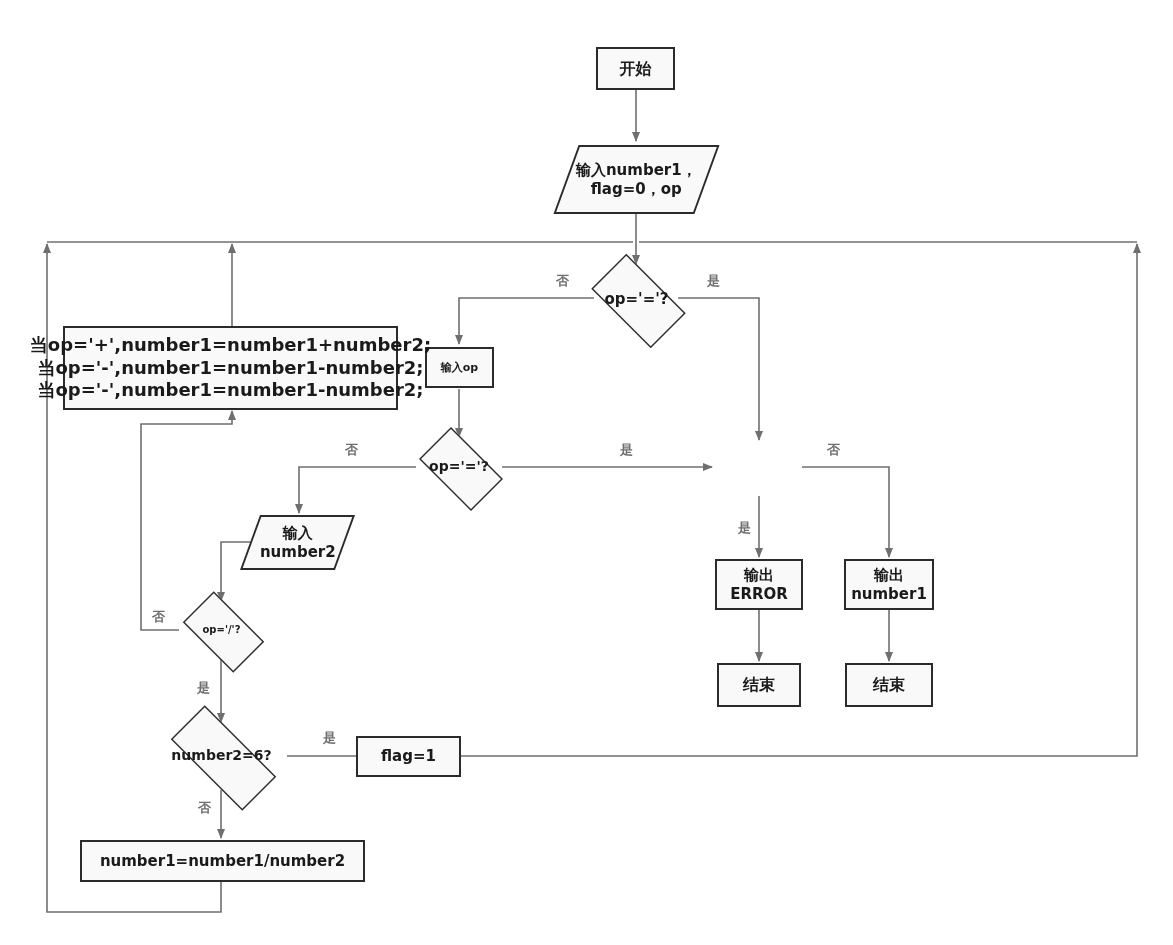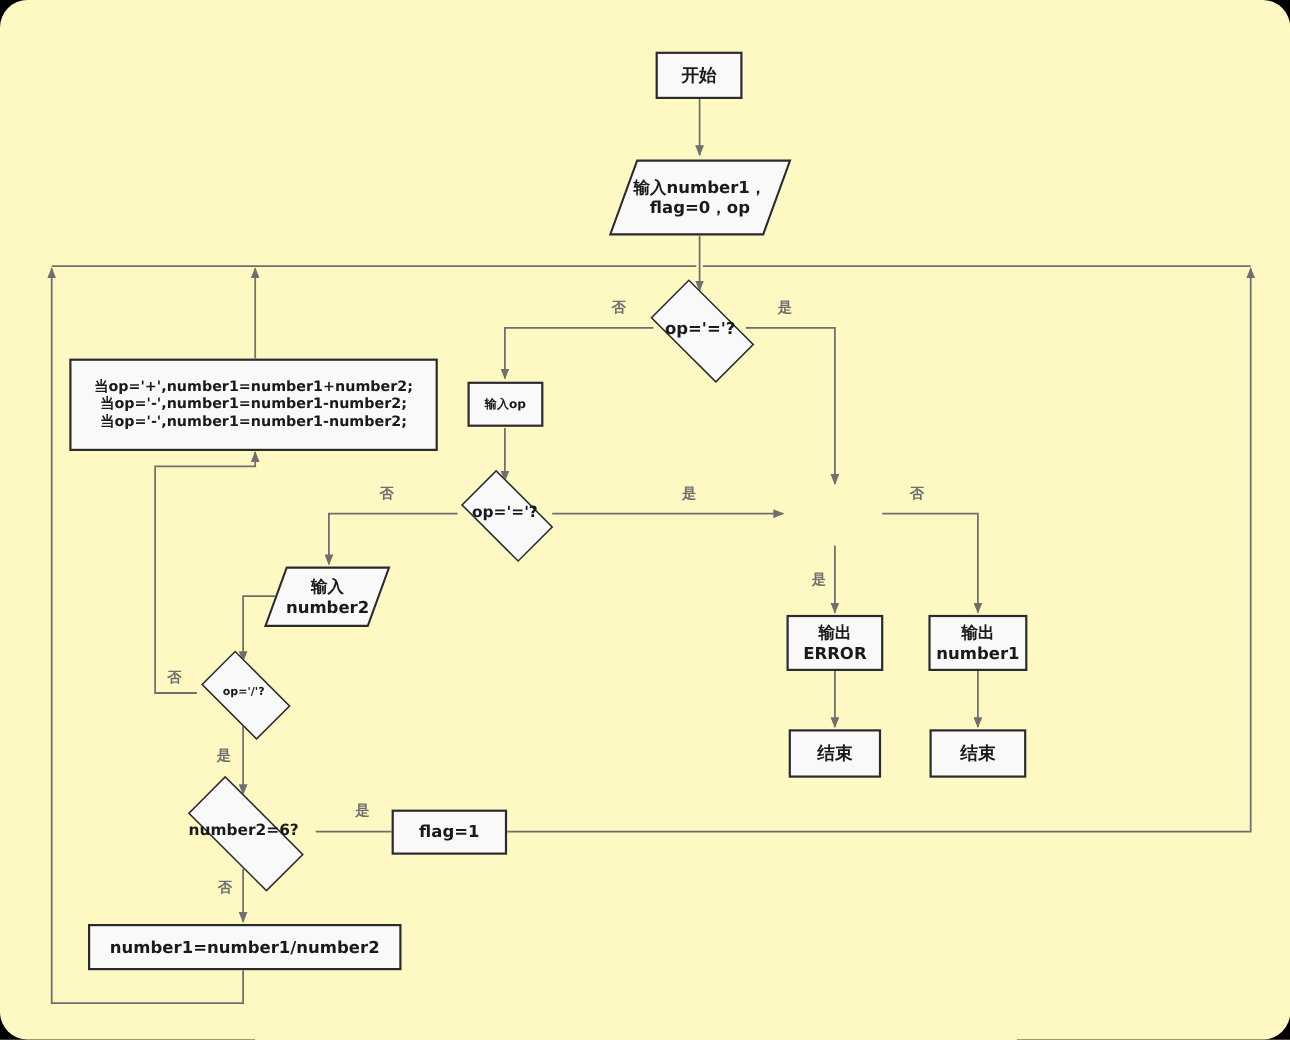--- a/index.html
+++ b/index.html
@@ -1,18 +1,18 @@
 <!DOCTYPE html>
 <html><head>
 <meta charset="utf-8">
 <style>
   html,body{margin:0;padding:0;background:#000;}
   body{width:1173px;height:945px;overflow:hidden;
        font-family:"DejaVu Sans","Liberation Sans",sans-serif;}
-  #canvas{position:relative;width:1173px;height:945px;background:#fef9c3;border-radius:25px;}
+  #canvas{position:relative;width:1173px;height:945px;background:#ffffff;}
 
   svg#wires{position:absolute;left:0;top:0;width:1173px;height:945px;}
 
   .node{position:absolute;box-sizing:border-box;display:flex;
         align-items:center;justify-content:center;text-align:center;
         color:#1a1a1a;font-weight:bold;line-height:1.25;}
 
   .proc{background:#f9f9f9;border:2px solid #2b2b2b;}
 
   .io{background:#f9f9f9;border:2px solid #2b2b2b;
@@ -96,21 +96,21 @@
 
   <div class="node dec" style="left:579px;top:266px;width:115px;height:66px;font-size:15px;">
     <div class="dbody"></div>
     <div class="dtext">op='='?</div>
   </div>
 
   <div class="node proc" style="left:425px;top:347px;width:69px;height:41px;font-size:11px;">
     <span>输入op</span>
   </div>
 
-  <div class="node proc" style="left:63px;top:326px;width:335px;height:84px;font-size:13px;padding:4px 8px;">
+  <div class="node proc" style="left:63px;top:326px;width:335px;height:84px;font-size:18px;padding:4px 8px;">
     <span class="multiline">当op='+',number1=number1+number2;
 当op='-',number1=number1-number2;
 当op='-',number1=number1-number2;</span>
   </div>
 
   <div class="node dec" style="left:409px;top:437px;width:100px;height:60px;font-size:14px;">
     <div class="dbody"></div>
     <div class="dtext">op='='?</div>
   </div>
 

